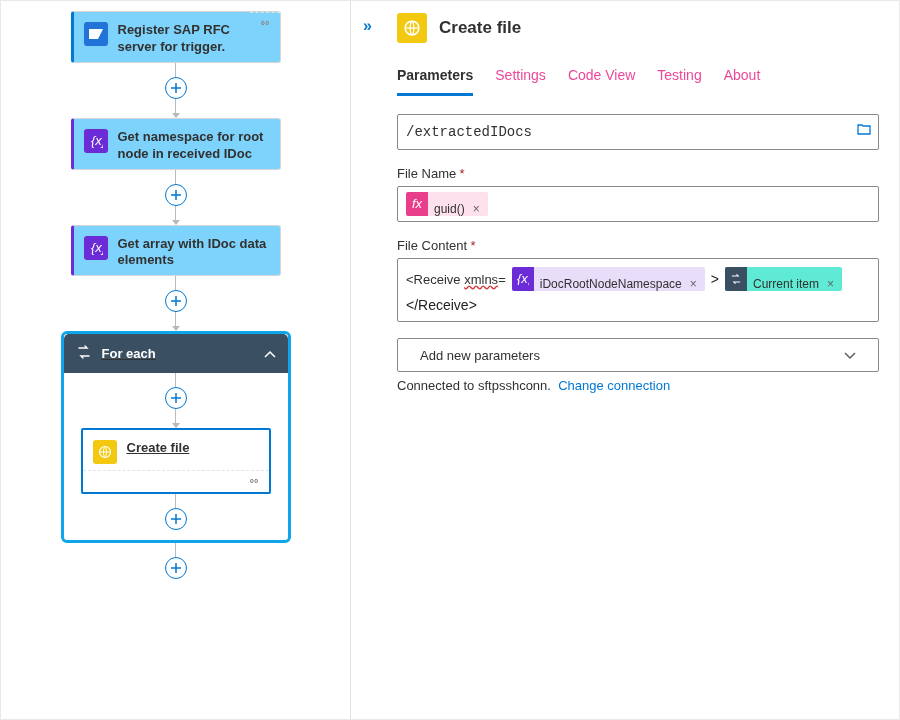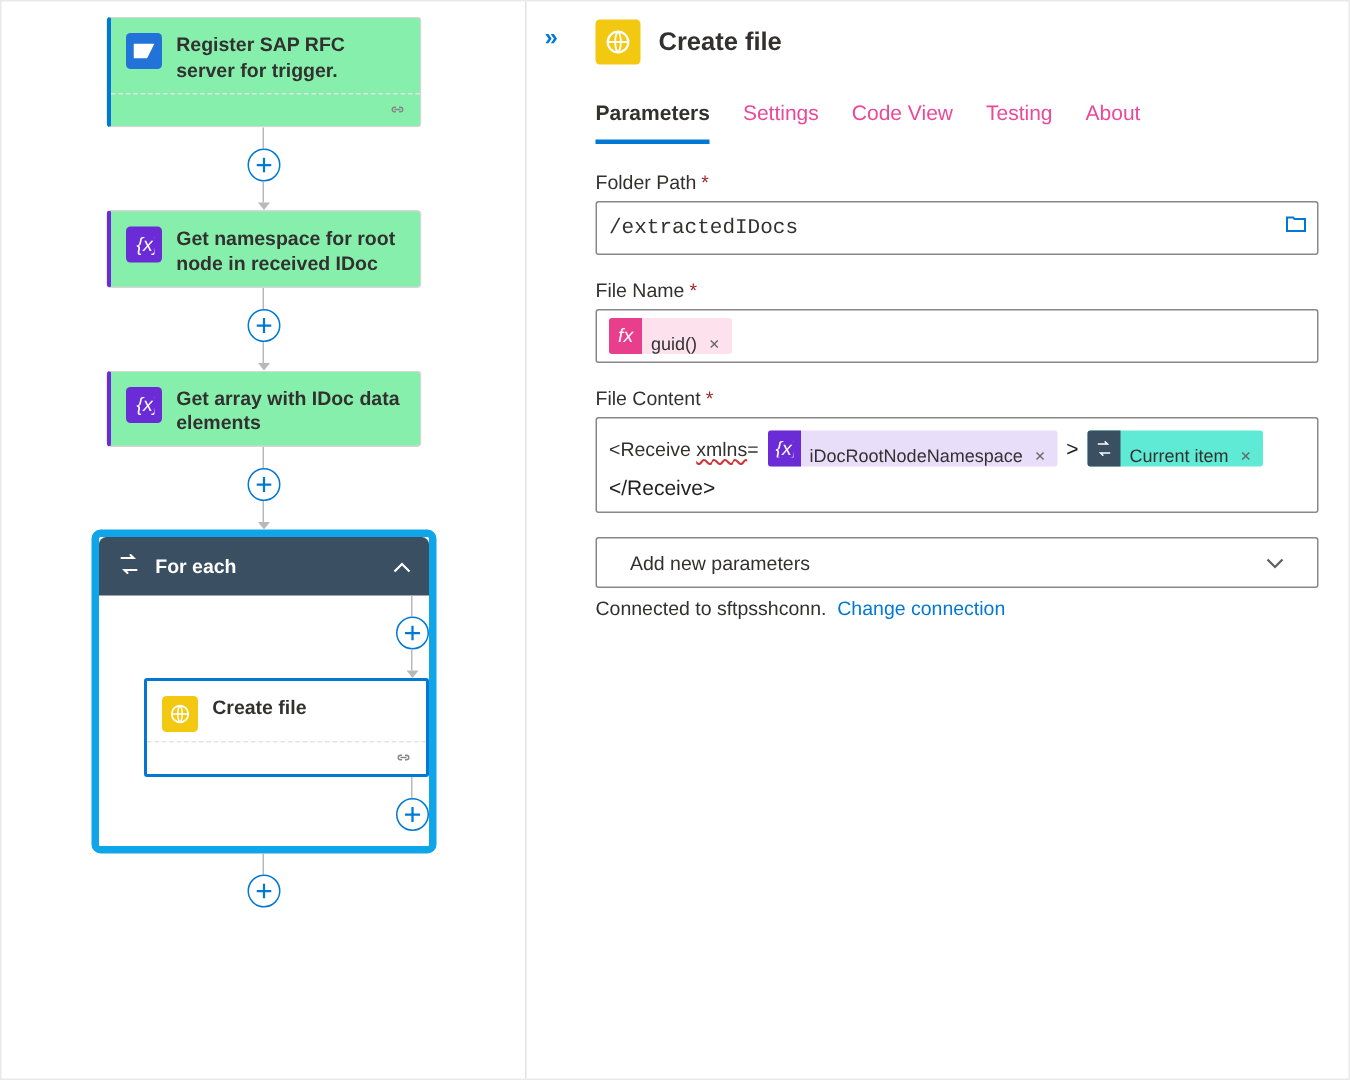--- a/index.html
+++ b/index.html
@@ -13,39 +13,39 @@
     --text:#323130;
     --muted:#605e5c;
     --bg:#fff;
     --panel-line:#e1e1e1;
   }
   *{box-sizing:border-box;font-family:"Segoe UI",Arial,sans-serif;font-size:13px;color:var(--text);}
   body{margin:0;background:var(--bg);width:900px;height:720px;overflow:hidden;border:1px solid #e9e9e9;}
   .app{display:flex;width:100%;height:100%;}
   
   .canvas{width:350px;padding:10px 18px 10px 18px;display:flex;flex-direction:column;align-items:center;border-right:1px solid var(--panel-line);}
-  .card{width:210px;background:#86efac;border:1px solid var(--border);border-radius:3px;display:flex;flex-direction:column;}
+  .card{width:210px;background:#7dd3fc;border:1px solid var(--border);border-radius:3px;display:flex;flex-direction:row;}
   .card-inner{display:flex;align-items:flex-start;padding:10px 10px 6px 10px;gap:10px;}
   .accent-sap{border-left:3px solid var(--blue);}
   .accent-purple{border-left:3px solid var(--purple);}
   .icon{width:24px;height:24px;flex:0 0 24px;border-radius:3px;display:flex;align-items:center;justify-content:center;}
   .icon svg{display:block;}
   .icon-sap{background:#2173d8;}
   .icon-purple{background:var(--purple);}
   .icon-amber{background:var(--amber);}
   .card-title{font-weight:600;line-height:1.3;}
   .card-foot{height:22px;border-top:1px dashed #e3e3e3;display:flex;justify-content:flex-end;align-items:center;padding:0 8px;}
   .link-ic{color:#8a8886;}
   .connector{display:flex;flex-direction:column;align-items:center;}
   .line{width:1px;height:14px;background:#b9b9b9;}
   .arrow-down{width:0;height:0;border-left:4px solid transparent;border-right:4px solid transparent;border-top:5px solid #b9b9b9;}
   .plus-btn{width:22px;height:22px;border:1px solid var(--blue);border-radius:50%;background:#fff;color:var(--blue);display:flex;align-items:center;justify-content:center;cursor:pointer;}
   .plus-btn svg{stroke:var(--blue);}
   
-  .foreach-wrap{width:230px;border:5px solid #0ea5e9;border-radius:6px;padding:0 0 10px 0;display:flex;flex-direction:column;align-items:flex-end;}
+  .foreach-wrap{width:230px;border:3px solid #0ea5e9;border-radius:6px;padding:0 0 10px 0;display:flex;flex-direction:column;align-items:center;text-decoration:underline;}
   .foreach-head{width:100%;background:var(--slate);color:#fff;border-radius:5px 5px 0 0;padding:10px 12px;display:flex;align-items:center;gap:10px;cursor:pointer;}
   .foreach-title{color:#fff;font-weight:600;flex:1;}
   .chev{color:#fff;}
   .inner-card{width:190px;border:2px solid var(--blue);border-radius:2px;background:#fff;}
   .inner-card .card-inner{padding:10px 10px 6px 10px;}
   .inner-foot{height:22px;border-top:1px dashed #e3e3e3;display:flex;justify-content:flex-end;align-items:center;padding:0 8px;}
   
   .panel{flex:1;position:relative;}
   .panel-pad{padding:12px 20px 20px 46px;}
   .collapse-btn{position:absolute;left:12px;top:16px;color:var(--blue);cursor:pointer;font-weight:bold;font-size:16px;}
@@ -226,21 +226,20 @@
 
       <div class="tabs">
         <div class="tab active">Parameters</div>
         <div class="tab">Settings</div>
         <div class="tab">Code View</div>
         <div class="tab">Testing</div>
         <div class="tab">About</div>
       </div>
 
       <div class="field">
-        <span class="field-label"><span>Folder Path</span> <span class="req">*</span></span>
         <div class="input-box">
           <input type="text" value="/extractedIDocs" style="">
           <span class="rt-icon"><svg width="16" height="16" viewBox="0 0 16 16">
                 <path d="M2 4h4l1 1h7v8H2z" fill="none" stroke="#0078d4" stroke-width="1.3"></path>
               </svg></span>
         </div>
       </div>
 
       <div class="field">
         <span class="field-label"><span>File Name</span> <span class="req">*</span></span>

